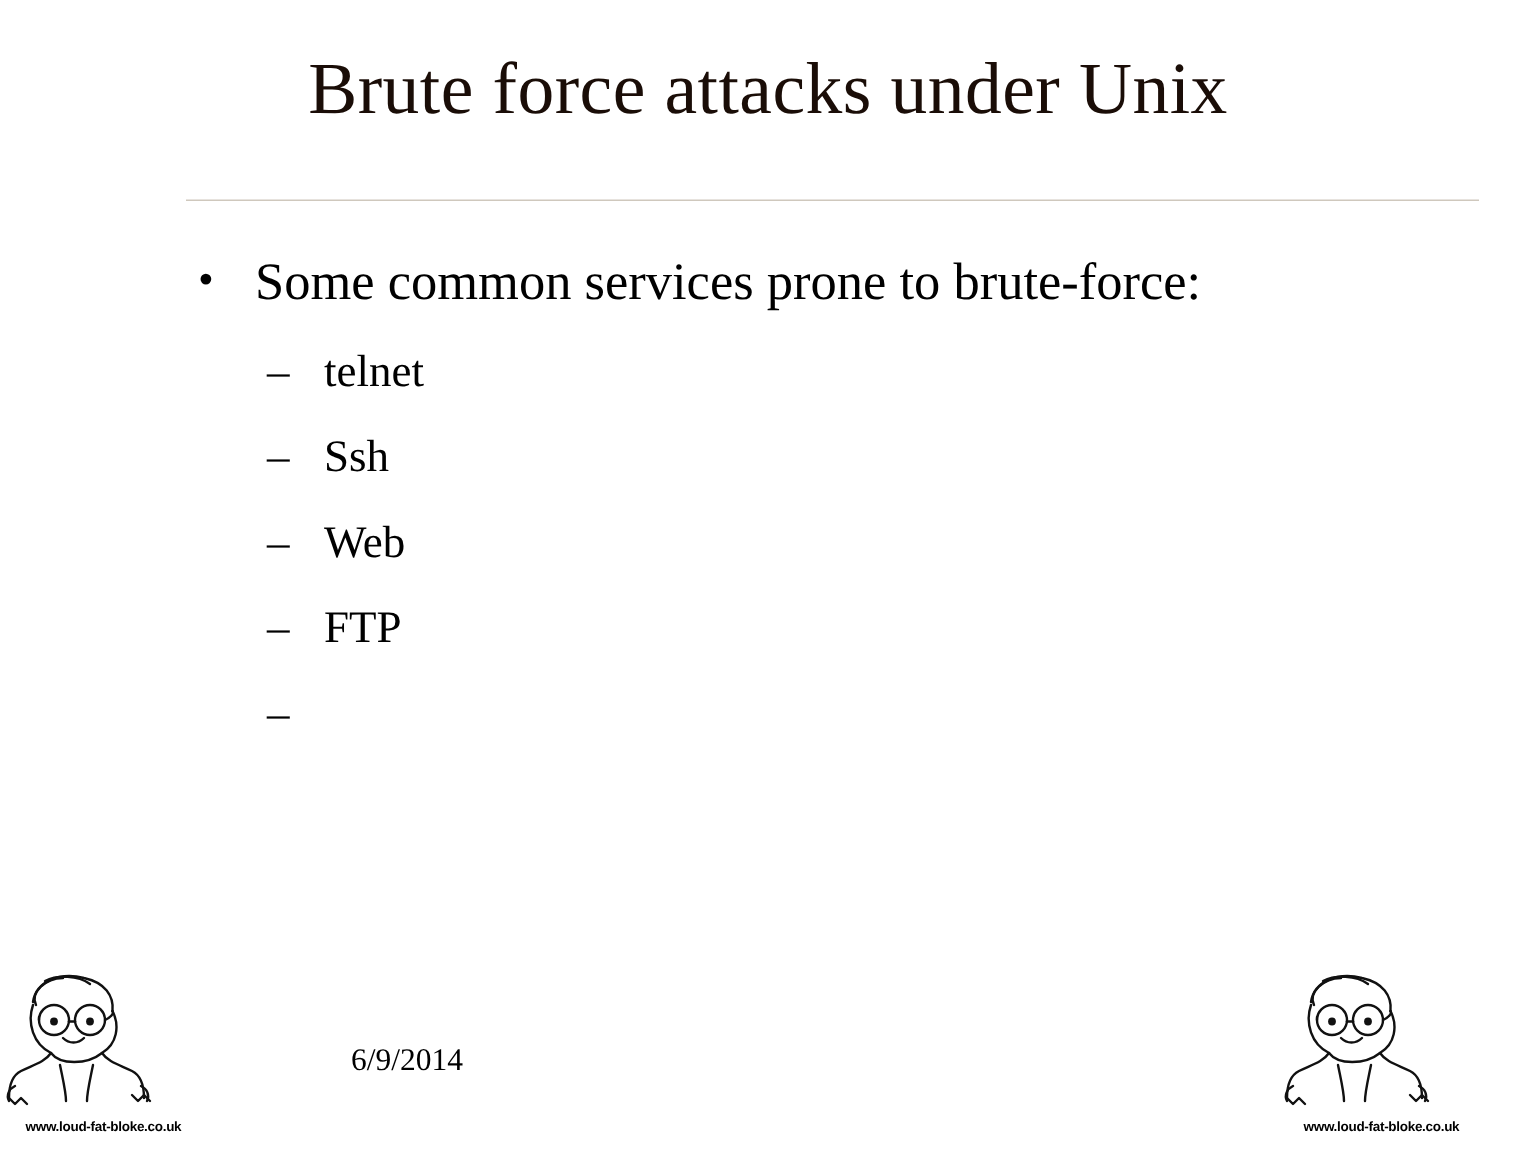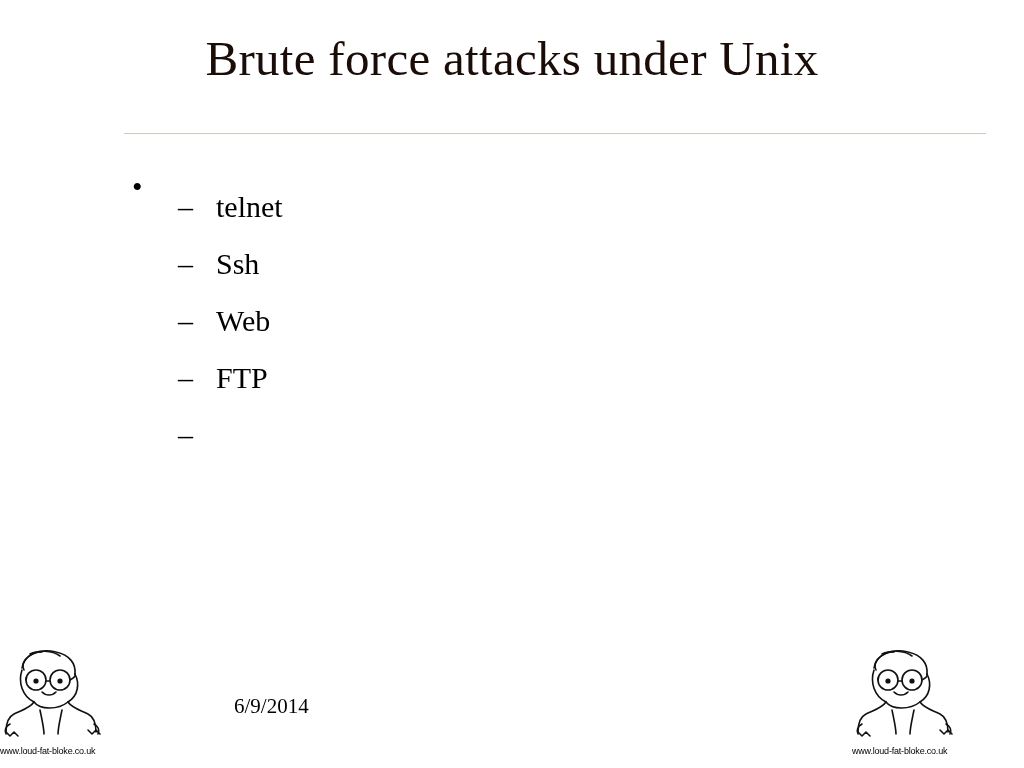--- a/index.html
+++ b/index.html
@@ -89,42 +89,43 @@
   }
   .logo {
     position: absolute;
     width: 132px;
     height: 118px;
   }
   .logo.left { left: 0px; top: 640px; }
   .logo.right { left: 852px; top: 640px; }
   .logo .url {
     position: absolute;
-    left: 0;
+    left: 17px;
     bottom: 2px;
     font-family: "Liberation Sans", sans-serif;
-    font-weight: normal;
+    font-weight: bold;
     font-size: 9px;
     color: #000;
     letter-spacing: -0.2px;
   }
   .logo svg { display: block; }
 </style>
 </head>
 <body>
 
 <div class="slide">
 
   <div class="slide-title">Brute force attacks under Unix</div>
   <div class="title-rule"></div>
 
   <div class="body-block">
 
     <div class="bullet-l1">
       <span class="dot">•</span>
+      <span>Some common services prone to brute-force:</span>
     </div>
 
     <div class="sub-list">
 
       <div class="bullet-l2">
         <span class="dash">–</span>
         <span>telnet</span>
       </div>
 
       <div class="bullet-l2">

